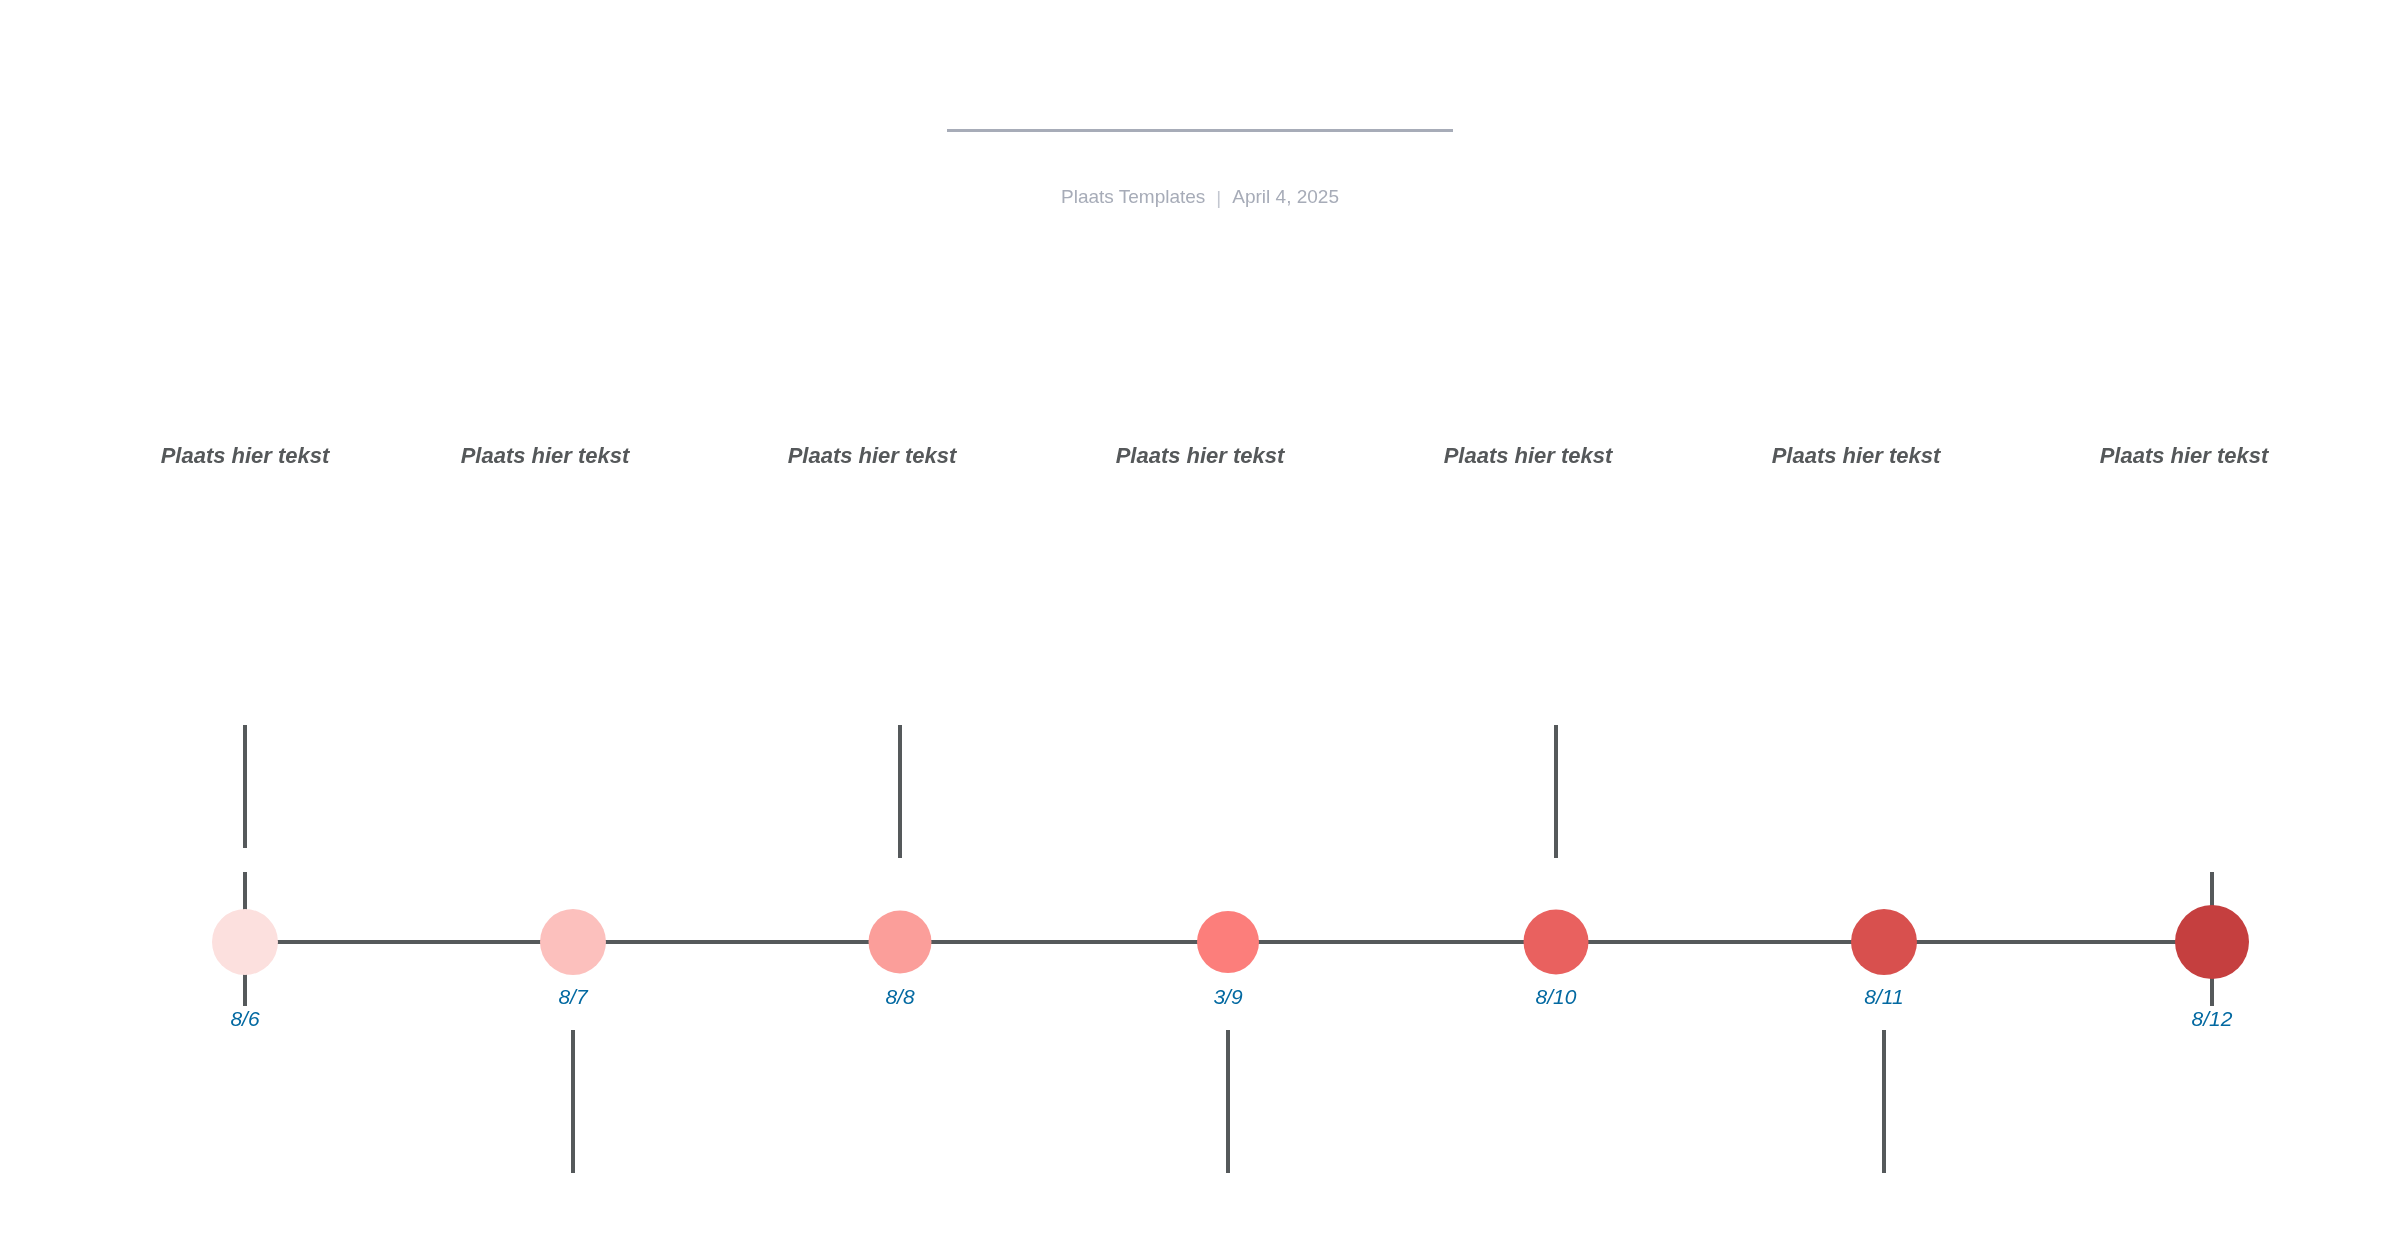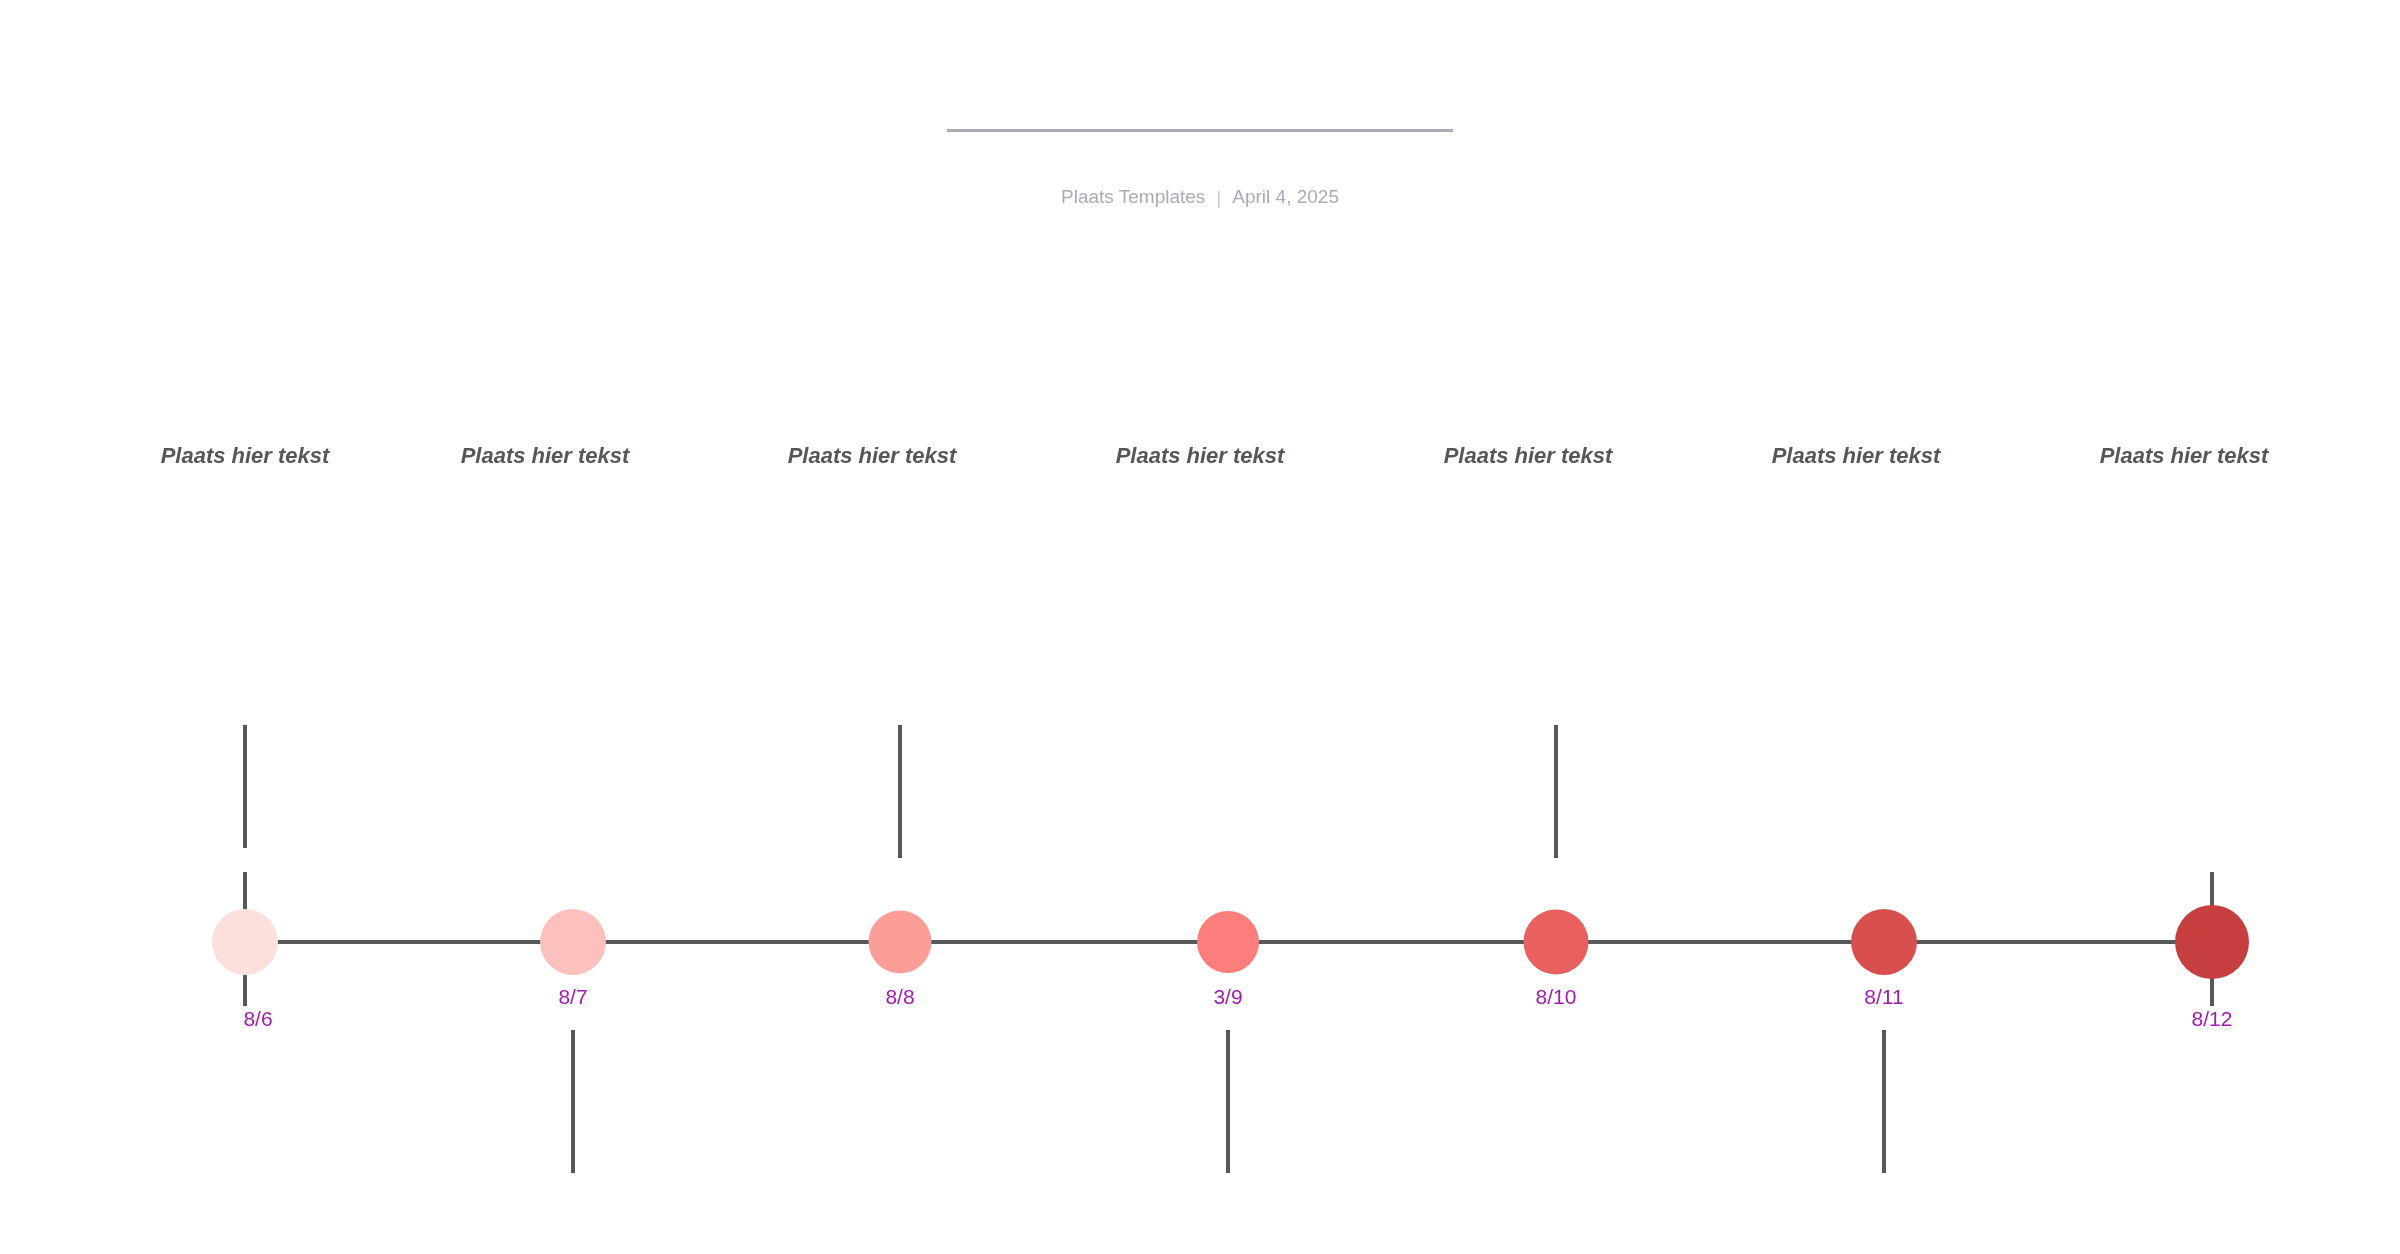--- a/index.html
+++ b/index.html
@@ -99,21 +99,22 @@
     width: 4px;
     background: #55595b;
     transform: translateX(-50%);
     left: 0;
   }
   .caption {
     position: absolute;
     transform: translateX(-50%);
     left: 0;
     font-size: 21px;
-    color: #a21caf;
+    font-style: italic;
+    color: #0369a1;
     white-space: nowrap;
   }
   .placeholder-label {
     position: absolute;
     transform: translateX(-50%);
     left: 0;
     top: 443px;
     font-size: 22px;
     font-style: italic;
     color: #55585a;
@@ -136,21 +137,21 @@
 </div>
 
 <div id="timeline">
   <div id="axis-line"></div>
   <div id="nodes">
       <div class="node" style="left: 245px;">
         <div class="stem" style="top: 725px; height: 123px;"></div>
         <div class="stem" style="top: 872px; height: 38px;"></div>
         <div class="stem" style="top: 974px; height: 32px;"></div>
         <div class="node-circle" style="width: 66px; height: 66px; background: rgb(252, 224, 222);"></div>
-        <div class="caption" style="top: 1007px; margin-left: 13px;">8/6</div>
+        <div class="caption" style="top: 1007px;">8/6</div>
       </div>
       <div class="placeholder-label" style="position: absolute; left: 245px;">Plaats hier tekst</div>
       <div class="node" style="left: 573px;">
         <div class="stem" style="top: 1030px; height: 143px;"></div>
         <div class="node-circle" style="width: 66px; height: 66px; background: rgb(252, 192, 189);"></div>
         <div class="caption" style="top: 985px;">8/7</div>
       </div>
       <div class="placeholder-label" style="position: absolute; left: 545px;">Plaats hier tekst</div>
       <div class="node" style="left: 900px;">
         <div class="stem" style="top: 725px; height: 133px;"></div>

